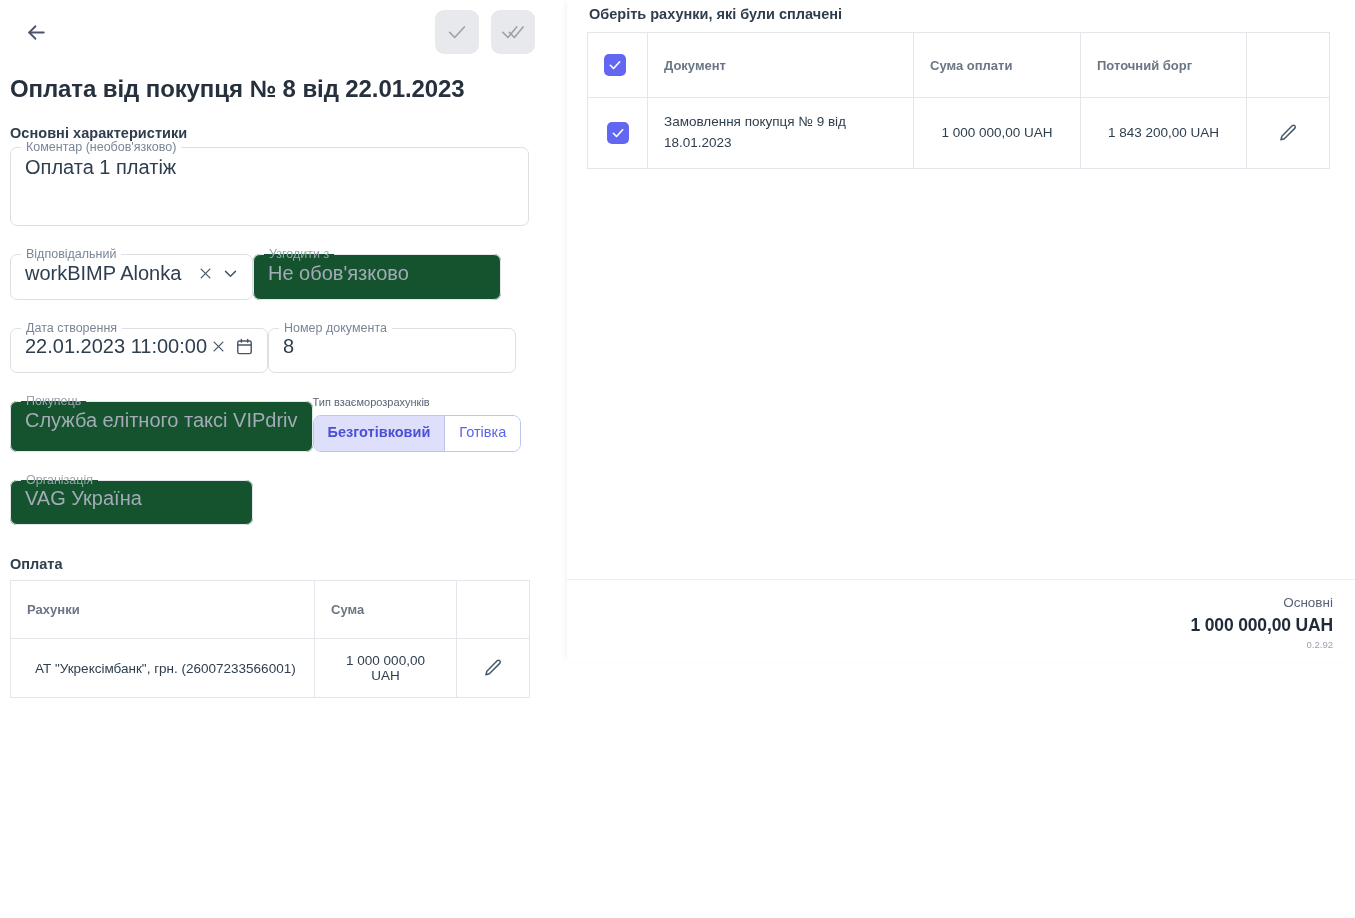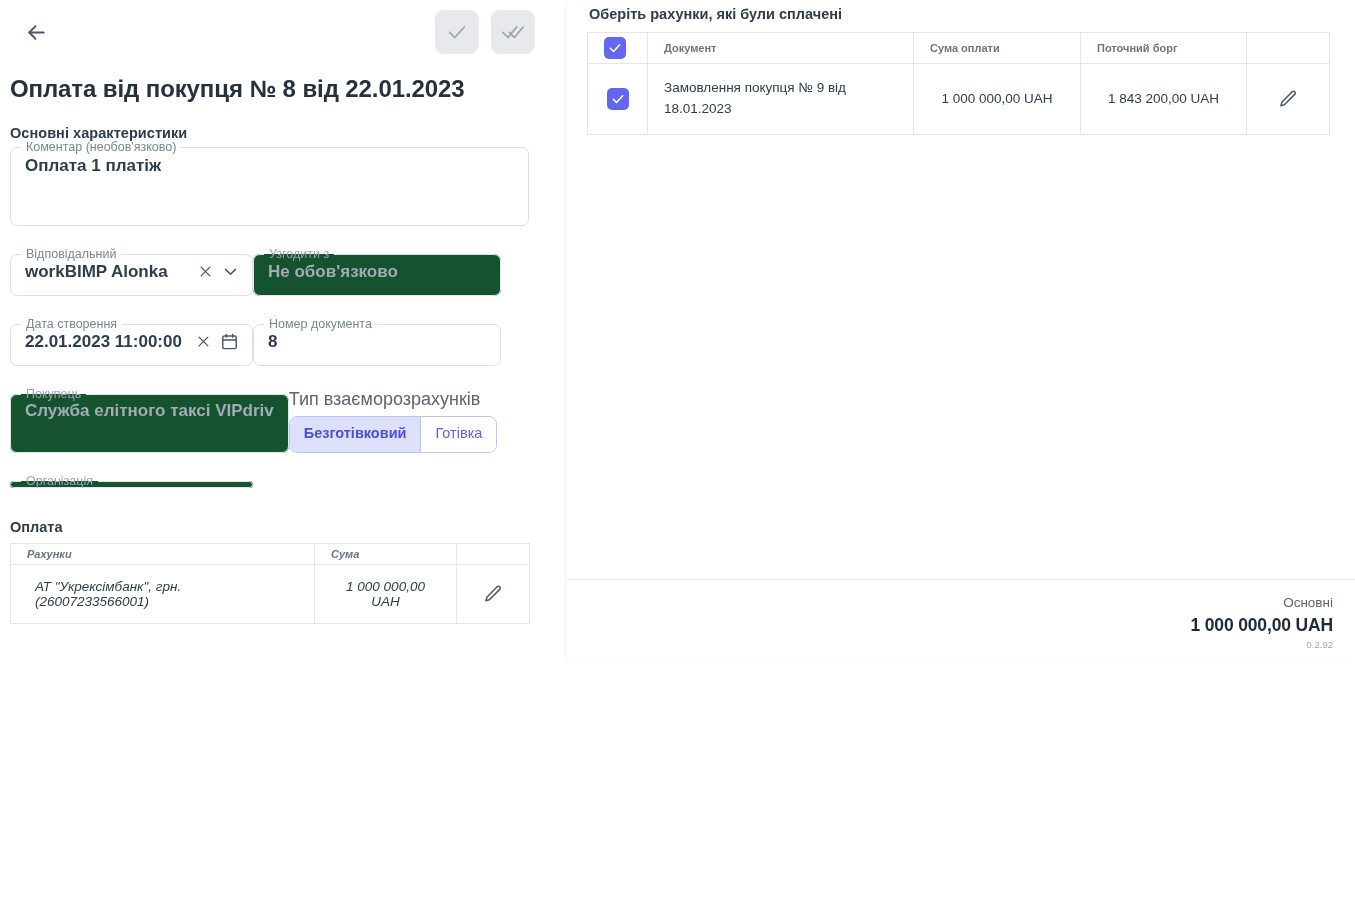--- a/index.html
+++ b/index.html
@@ -107,28 +107,27 @@
   .fieldset > legend {
     margin-left: 10px;
     padding: 0 5px;
     font-size: 12.5px;
     color: #7a8697;
     line-height: 1;
   }
   .fieldset.disabled > legend { color: #9aa3b0; }
 
   .field-value {
-    font-size: 17px;
+    font-size: 20px;
     color: #2f3e4e;
     padding: 0 14px 13px 14px;
     line-height: 1.25;
     white-space: nowrap;
     overflow: hidden;
     text-overflow: ellipsis;
-    font-weight: bold;
   }
   .fieldset.disabled .field-value { color: #a3abb7; }
 
   .textarea-box { width: 519px; }
   .textarea-box .field-value {
     height: 72px;
     padding-top: 2px;
     white-space: pre-wrap;
   }
 
@@ -159,21 +158,21 @@
     padding: 0;
     cursor: pointer;
     display: flex;
     align-items: center;
     justify-content: center;
     color: #4a5668;
   }
 
   
   .toggle-label {
-    font-size: 18px;
+    font-size: 11px;
     color: #5b6576;
     margin-bottom: 6px;
     line-height: 1.2;
   }
   .toggle-group {
     display: inline-flex;
     border-radius: 8px;
     overflow: hidden;
     border: 1px solid #bfc3f2;
   }
@@ -203,42 +202,42 @@
     margin: 0 0 8px 10px;
   }
   .data-table {
     border-collapse: collapse;
     border: 1px solid #e3e6ea;
     border-radius: 6px;
     background: #fff;
     table-layout: fixed;
   }
   .data-table th {
-    font-size: 11px;
+    font-size: 13px;
     font-weight: 700;
     color: #6b7684;
     text-align: left;
-    padding: 4px 16px;
+    padding: 21px 16px;
     border-bottom: 1px solid #e3e6ea;
     vertical-align: middle;
   }
   .data-table td {
     font-size: 13.5px;
     color: #2f3e4e;
     padding: 14px 16px;
     vertical-align: middle;
     border-bottom: 1px solid #e3e6ea;
   }
   .data-table tr:last-child td { border-bottom: none; }
   .data-table .col-div { border-right: 1px solid #e3e6ea; }
   .cell-center { text-align: center; }
   .cell-icon { text-align: center; width: 84px; }
 
   .left-table-wrap { margin: 20px 0 0 10px; }
-  .left-table { width: 519px; font-style: italic; }
+  .left-table { width: 519px; }
 
   
   .right-pane {
     position: relative;
     flex: 1 1 auto;
     height: 662px;
     background: #ffffff;
     box-shadow: -3px 0 6px -3px rgba(40,55,80,0.10);
     display: flex;
     flex-direction: column;
@@ -420,20 +419,21 @@
           <div class="toggle-group">
             <button class="toggle-btn active">Безготівковий</button>
             <button class="toggle-btn">Готівка</button>
           </div>
         </div>
       </div>
 
       <div class="row2">
         <fieldset class="fieldset col-a disabled">
           <legend>Організація</legend>
+          <div class="field-value">VAG Україна</div>
         </fieldset>
       </div>
     </div>
 
     <div class="left-table-wrap" style="margin-top:31px;">
       <div class="table-heading" style="margin-left:0;">Оплата</div>
       <table class="data-table left-table">
         <colgroup>
             <col style="width:304px">
             <col style="width:142px">

